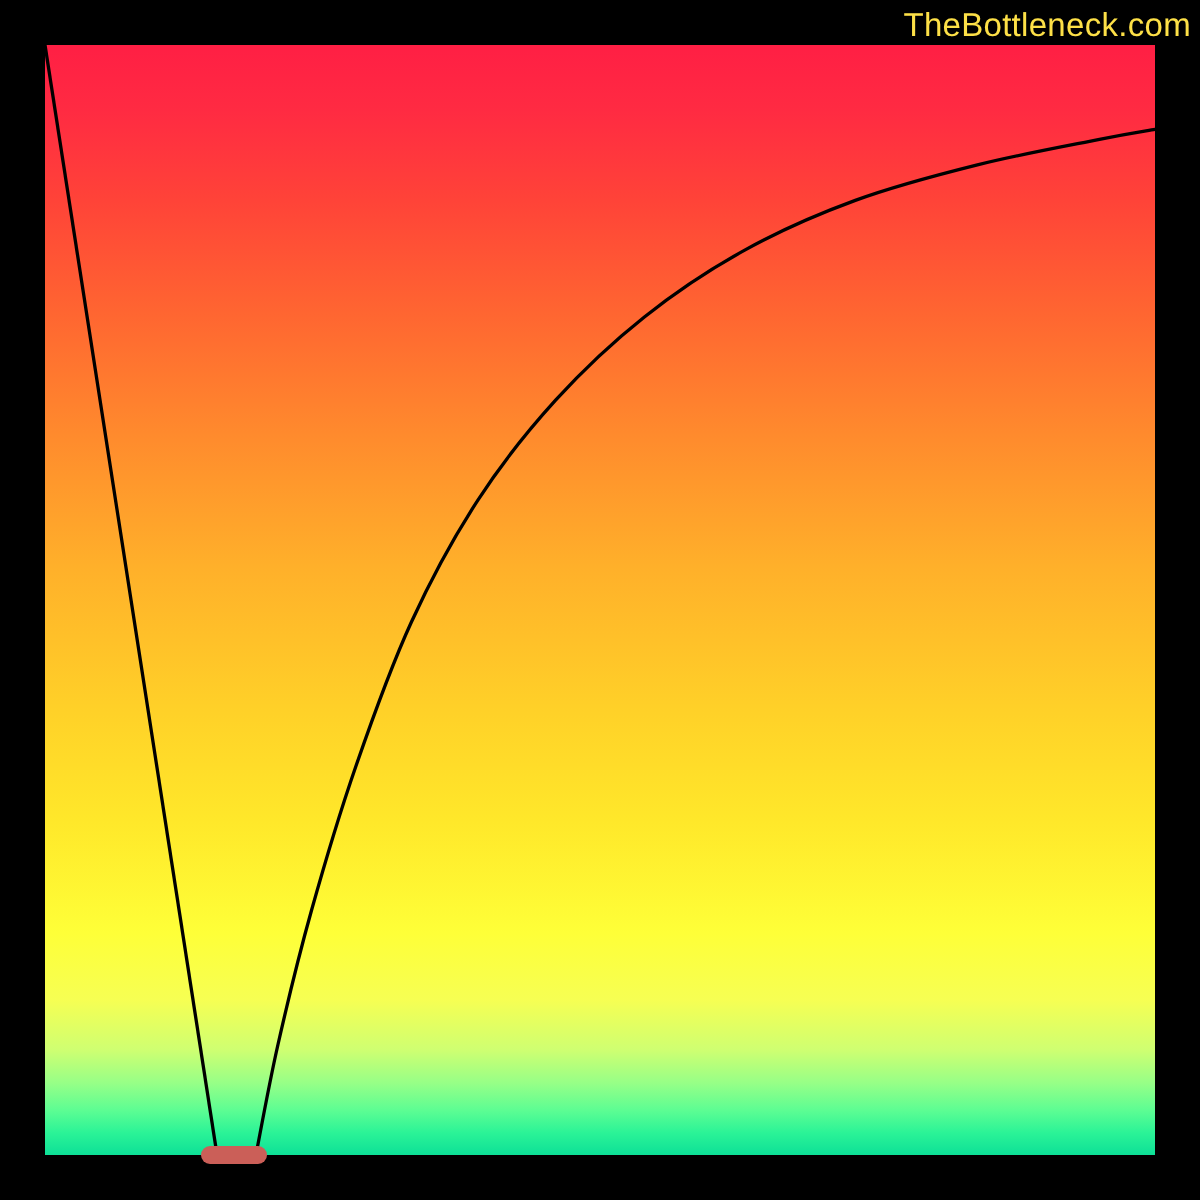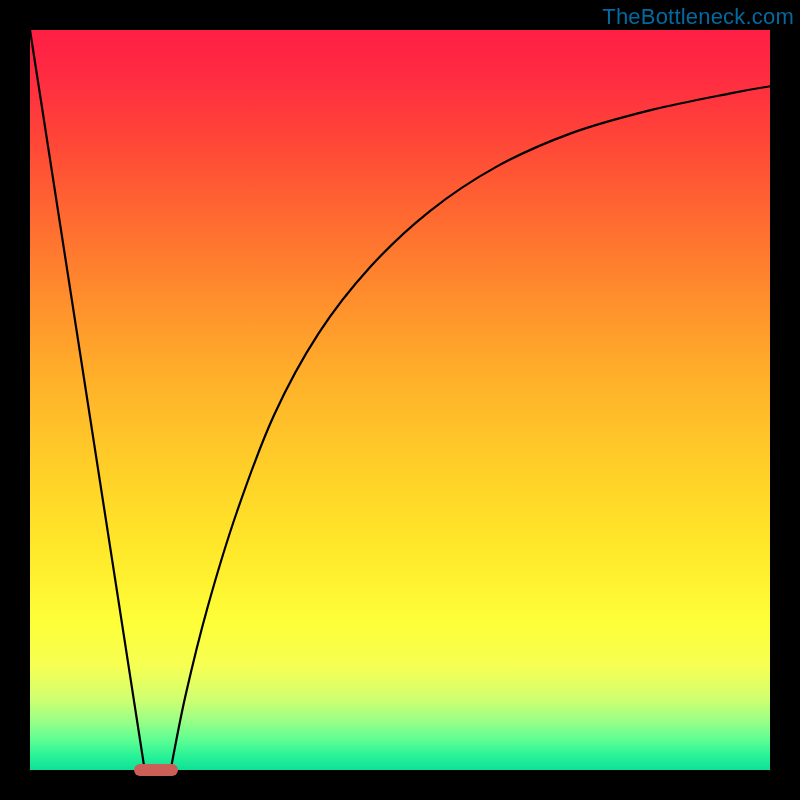--- a/index.html
+++ b/index.html
@@ -38,21 +38,21 @@
       #97ff87 93.5%,
       #5cfd93 96%,
       #2bf397 98%,
       #0de097 100%
     );
   }
   .watermark {
     position: absolute;
     top: 4px;
     right: 6px;
-    color: #0369a1;
+    color: #fde047;
     font-size: 22px;
     letter-spacing: 0.2px;
     font-weight: 400;
     user-select: none;
   }
   svg.curves {
     position: absolute;
     left: 0;
     top: 0;
     width: 740px;

